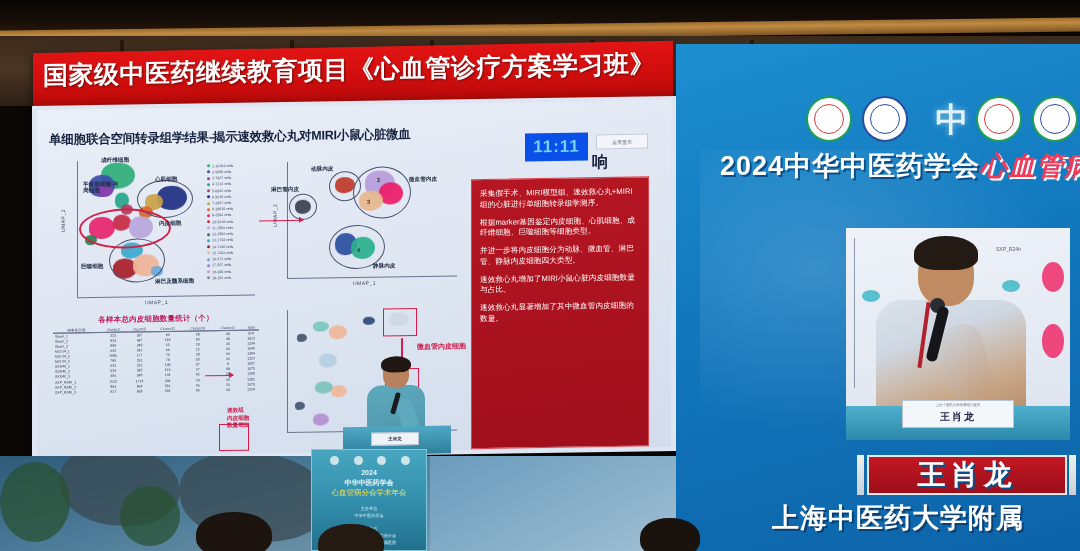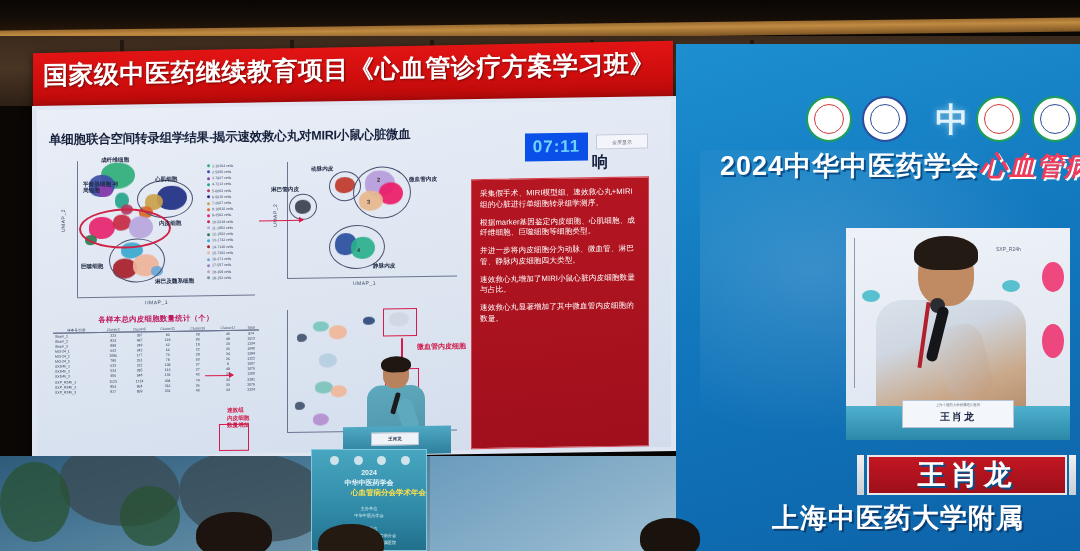--- a/index.html
+++ b/index.html
@@ -204,22 +204,22 @@
   .podium { position:absolute; left:311px; top:449px; width:116px; height:102px;
             background:linear-gradient(180deg,#48a6c0 0%,#2f8aa8 60%,#22708c 100%);
             border:1px solid #7fc9da; overflow:hidden; }
   .pod-logos { position:absolute; left:18px; top:6px; width:80px; height:10px; display:flex;
                justify-content:space-between; }
   .pod-dot { width:9px; height:9px; border-radius:50%; background:#e8eef2; opacity:.85; }
   .pod-l1 { position:absolute; left:0; right:0; top:19px; text-align:center;
             font-size:7px; color:#eaf6fa; font-weight:bold; }
   .pod-l2 { position:absolute; left:0; right:0; top:28px; text-align:center;
             font-size:7px; color:#eaf6fa; font-weight:bold; }
-  .pod-l3 { position:absolute; left:0; right:0; top:38px; text-align:right;
-            font-size:7.5px; color:#ffe24a; font-weight:bold; }
+  .pod-l3 { position:absolute; left:0; right:0; top:38px; text-align:center;
+            font-size:7.5px; color:#ffe24a; font-weight:normal; }
   .pod-s1 { position:absolute; left:0; right:0; top:56px; text-align:center;
             font-size:4.2px; color:#dceff5; }
   .pod-s2 { position:absolute; left:0; right:0; top:63px; text-align:center;
             font-size:4.2px; color:#dceff5; }
   .pod-s3 { position:absolute; left:0; right:0; top:76px; text-align:center;
             font-size:4.2px; color:#dceff5; }
   .pod-s4 { position:absolute; left:0; right:0; top:83px; text-align:center;
             font-size:4.2px; color:#dceff5; }
   .pod-s5 { position:absolute; left:0; right:0; top:90px; text-align:center;
             font-size:4.2px; color:#dceff5; }
@@ -567,21 +567,21 @@
         <div class="rp-p">采集假手术、MIRI模型组、速效救心丸+MIRI组的心脏进行单细胞转录组学测序。</div>
         <div class="rp-p">根据marker基因鉴定内皮细胞、心肌细胞、成纤维细胞、巨噬细胞等细胞类型。</div>
         <div class="rp-p">并进一步将内皮细胞分为动脉、微血管、淋巴管、静脉内皮细胞四大类型。</div>
         <div class="rp-p">速效救心丸增加了MIRI小鼠心脏内皮细胞数量与占比。</div>
         <div class="rp-p">速效救心丸显著增加了其中微血管内皮细胞的数量。</div>
       </div>
     </div>
   </div>
 
   <div class="timer">
-    <span>07:11</span>
+    <span>11:11</span>
   </div>
   <div class="timer-btn">
     <span>全屏显示</span>
   </div>
   <div class="timer-tail">响</div>
 
   <div class="backdrop"></div>
   <div class="bd-glow"></div>
 
   <div class="logos">

